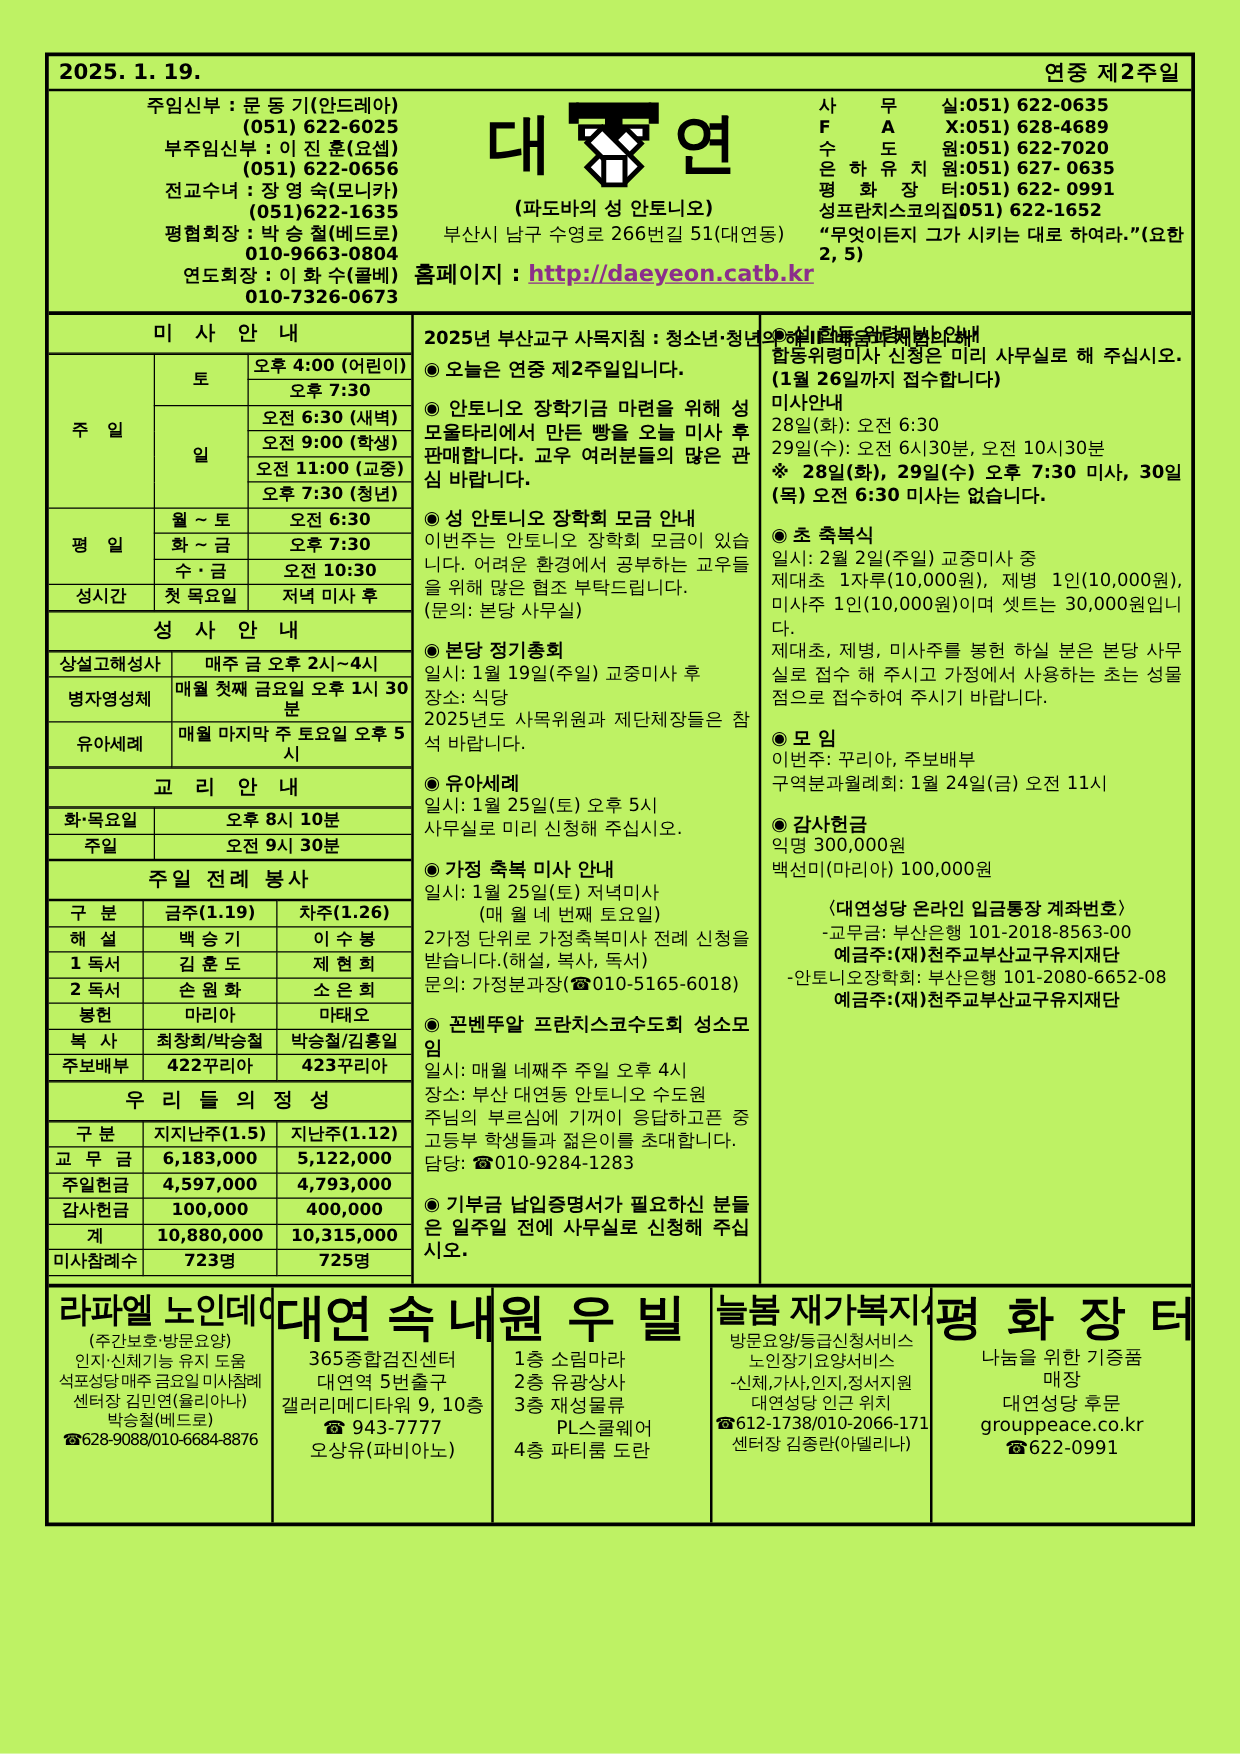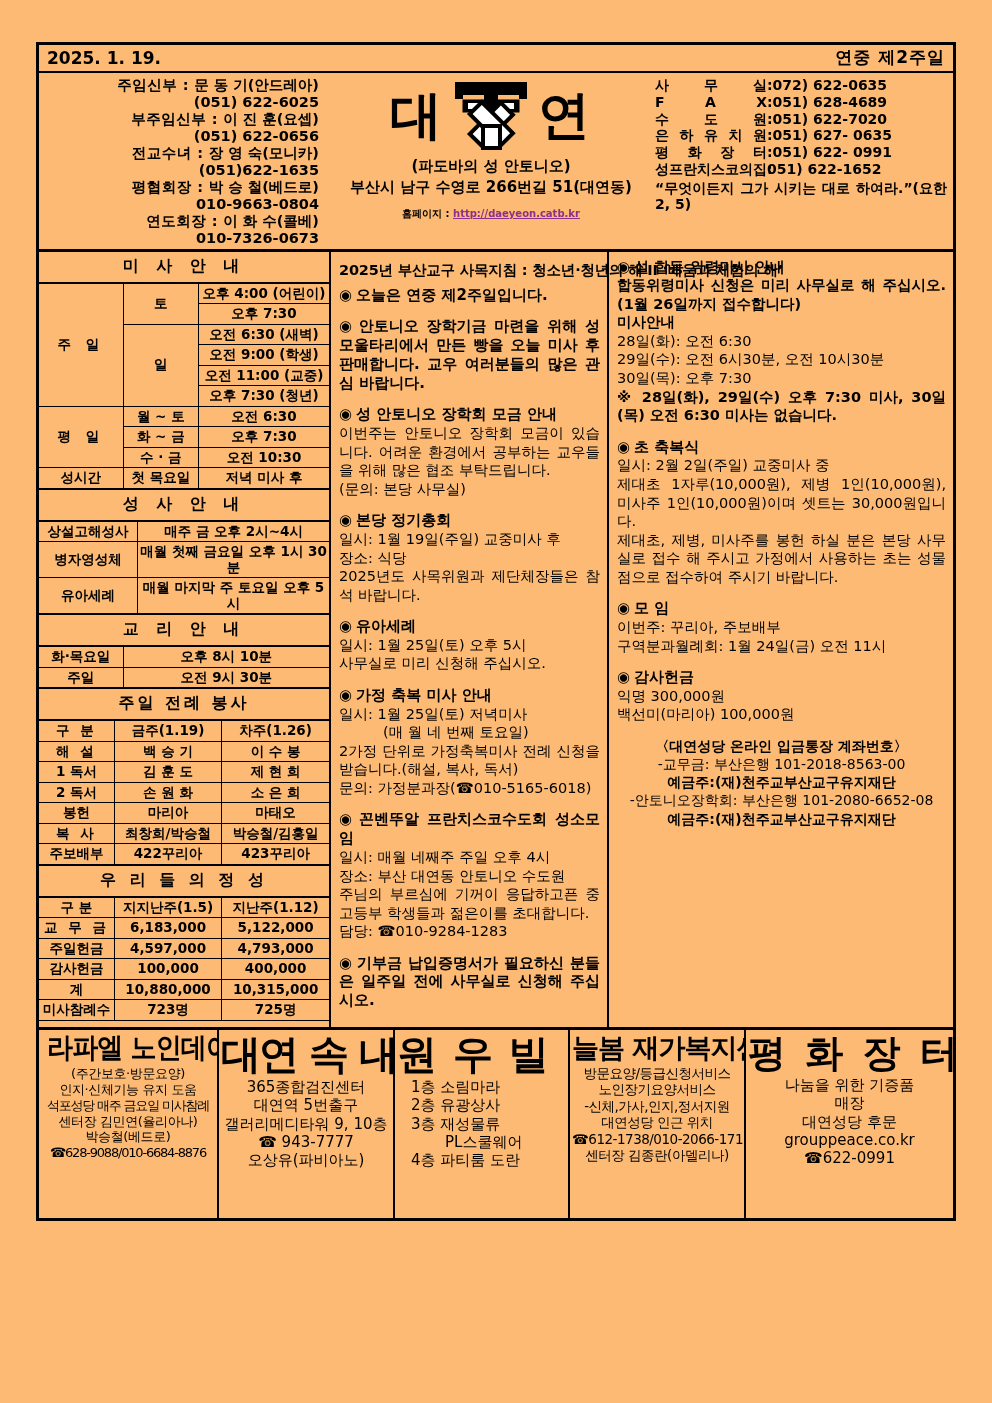--- a/index.html
+++ b/index.html
@@ -8,21 +8,21 @@
     background: #ffffff;
   }
   body {
     font-family: "DejaVu Sans", "Liberation Sans", sans-serif;
     color: #000;
   }
   #page {
     position: relative;
     width: 992px;
     height: 1403px;
-    background: #fdba74;
+    background: #bef264;
     box-sizing: border-box;
     padding: 42px 36px 0 36px;
   }
   .outer-frame {
     border: 3px solid #000;
     width: 100%;
     box-sizing: border-box;
   }
   
   .datebar {
@@ -78,26 +78,26 @@
     letter-spacing: 2px;
   }
   .logo-mark { display:block; }
   .mh-center .sub1 {
     font-size: 15px;
     font-weight: bold;
     margin-top: 6px;
   }
   .mh-center .sub2 {
     font-size: 15px;
-    font-weight: bold;
+    font-weight: normal;
     margin-top: 2px;
     text-align: center;
   }
   .mh-center .home {
-    font-size: 10px;
+    font-size: 18px;
     font-weight: bold;
     margin-top: 10px;
   }
   .mh-center .home a,
   .mh-center .home .url {
     color: #8b2f8b;
     text-decoration: underline;
   }
   .mh-right {
     width: 300px;
@@ -311,21 +311,21 @@
         </div>
         <div class="sub1">(파도바의 성 안토니오)</div>
         <div class="sub2">부산시 남구 수영로 266번길 51(대연동)</div>
         <div class="home">
           <span>홈페이지 :</span>
           <span class="url">http://daeyeon.catb.kr</span>
         </div>
       </div>
 
       <div class="mh-right">
-        <div class="row"><span class="rlbl">사 무 실</span>: <span>072) 622-0635</span></div>
+        <div class="row"><span class="rlbl">사 무 실</span>: <span>051) 622-0635</span></div>
         <div class="row"><span class="rlbl">F A X</span>: <span>051) 628-4689</span></div>
         <div class="row"><span class="rlbl">수 도 원</span>: <span>051) 622-7020</span></div>
         <div class="row"><span class="rlbl">은 하 유 치 원</span>: <span>051) 627- 0635</span></div>
         <div class="row"><span class="rlbl">평 화 장 터</span>: <span>051) 622- 0991</span></div>
         <div class="row">
             <span class="rlbl tight">성프란치스코의집:</span> 
             <span>051) 622-1652</span>
           </div>
         <div class="quote">“무엇이든지 그가 시키는 대로 하여라.”(요한 2, 5)</div>
       </div>
@@ -562,21 +562,20 @@
       <div class="col-right">
 
         <div class="ann">
           <div class="head">
             <span class="bullet">◉</span><span>설 합동 위령미사 안내</span>
           </div>
           <p class="b">합동위령미사 신청은 미리 사무실로 해 주십시오.(1월 26일까지 접수합니다)</p>
           <p class="b">미사안내</p>
           <p>28일(화): 오전 6:30</p>
           <p>29일(수): 오전 6시30분, 오전 10시30분</p>
-          <p>30일(목): 오후 7:30</p>
           <p class="b">※ 28일(화), 29일(수) 오후 7:30 미사, 30일(목) 오전 6:30 미사는 없습니다.</p>
         </div>
 
         <div class="ann">
           <div class="head">
             <span class="bullet">◉</span><span>초 축복식</span>
           </div>
           <p>일시: 2월 2일(주일) 교중미사 중</p>
           <p class="just-all">제대초  1자루(10,000원),  제병  1인(10,000원),  미사주  1인(10,000원)이며 셋트는 30,000원입니다.</p>
           <p>제대초, 제병, 미사주를 봉헌 하실 분은 본당 사무실로 접수 해 주시고 가정에서 사용하는 초는 성물점으로 접수하여 주시기 바랍니다.</p>

